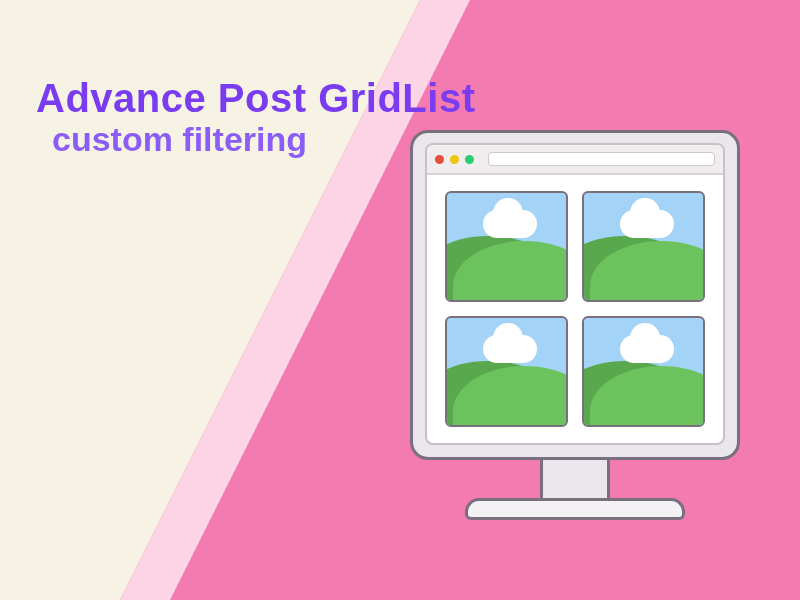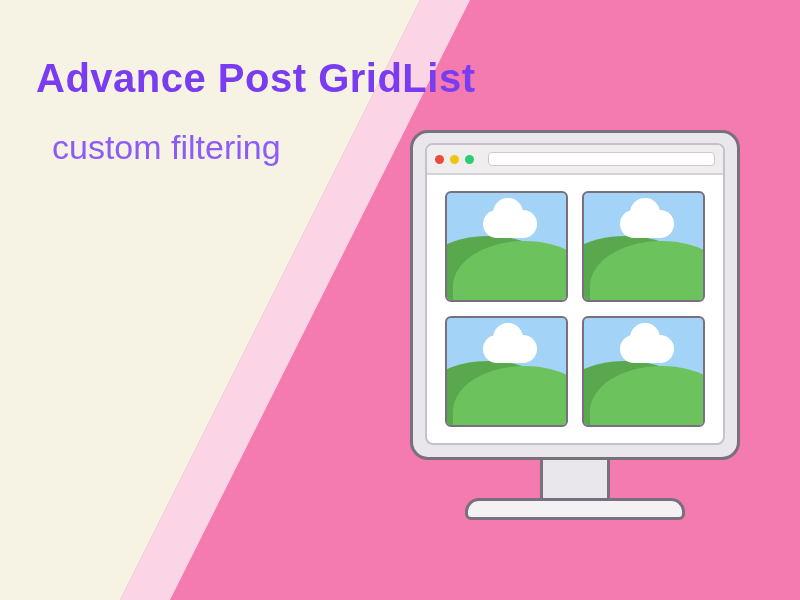--- a/index.html
+++ b/index.html
@@ -19,33 +19,33 @@
   }
   .diag-lightpink {
     position: absolute;
     top: 0; left: 0;
     width: 800px; height: 600px;
     background: #fbd5e6;
     clip-path: polygon(420px 0, 470px 0, 170px 600px, 120px 600px);
   }
   .title {
     position: absolute;
-    top: 56px;
+    top: 76px;
     left: 36px;
     font-size: 40px;
     font-weight: 700;
     color: #7a3cf0;
     letter-spacing: 0.5px;
   }
   .subtitle {
     position: absolute;
-    top: 128px;
+    top: 120px;
     left: 52px;
     font-size: 34px;
-    font-weight: 400;
+    font-weight: 700;
     color: #8b5cf6;
   }
   
   .monitor {
     position: absolute;
     top: 130px;
     left: 410px;
     width: 330px;
   }
   .monitor-frame {

